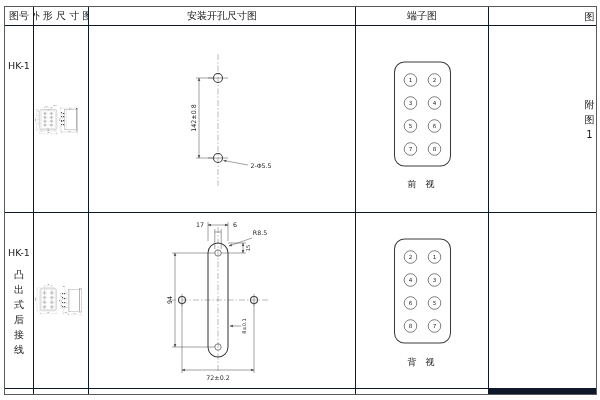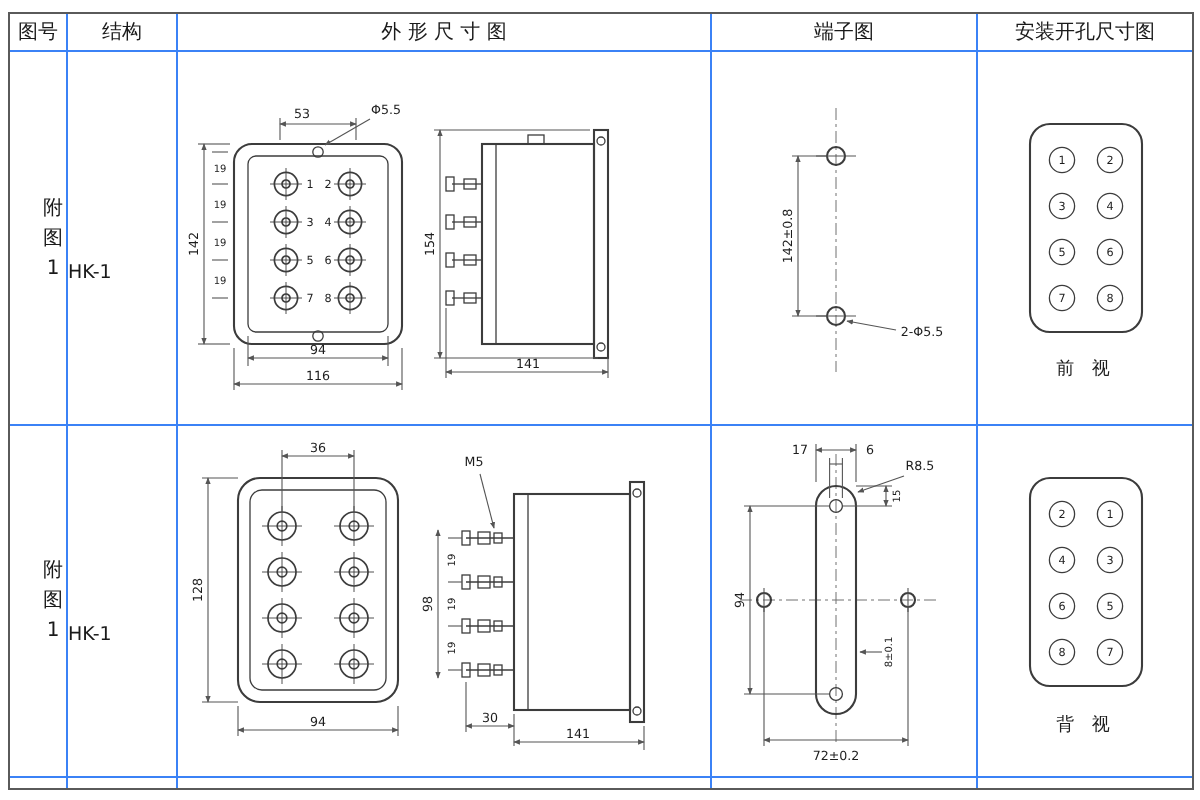--- a/index.html
+++ b/index.html
@@ -1,26 +1,26 @@
 <!DOCTYPE html>
 <html><head>
 <meta charset="utf-8">
 <style>
   html,body{margin:0;padding:0;background:#fff;}
   #stage{position:relative;width:600px;height:400px;background:#fff;
          font-family:"DejaVu Sans","Liberation Sans",sans-serif;overflow:hidden;}
   .tbl{position:absolute;left:4px;top:6px;width:593px;height:389px;display:grid;
        grid-template-columns:28px 54px 266px 132px 1fr;
        grid-template-rows:18px 186px 175px 1fr;
-       gap:1px;background:#3b82f6;border:1px solid #5a5a5a;box-sizing:border-box;}
+       gap:1px;background:#0f172a;border:1px solid #5a5a5a;box-sizing:border-box;}
   .cell{background:#fff;position:relative;overflow:hidden;}
   .hd{display:flex;align-items:center;justify-content:center;font-size:10px;color:#1a1a1a;white-space:nowrap;}
   .figcell{display:flex;align-items:center;justify-content:flex-end;}
   .vstack{width:13px;text-align:center;word-break:break-all;line-height:1.5;font-size:10px;color:#1a1a1a;}
-  .structcell{display:flex;flex-direction:row;align-items:center;padding-top:34px;box-sizing:border-box;gap:9px;}
+  .structcell{display:flex;flex-direction:column;align-items:center;padding-top:34px;box-sizing:border-box;gap:9px;}
   .model{font-size:9.5px;color:#1a1a1a;}
   svg{position:absolute;left:0;top:0;width:100%;height:100%;}
   .obj{fill:none;stroke:#3c3c3c;stroke-width:1.05;}
   .thin{stroke-width:0.65;}
   .dim{fill:none;stroke:#555;stroke-width:0.55;}
   .cl{fill:none;stroke:#707070;stroke-width:0.5;stroke-dasharray:6 2 1.5 2;}
   text{fill:#1d1d1d;}
   .dt{font-size:6.3px;text-anchor:middle;}
   .ds{font-size:5px;text-anchor:middle;}
   .tn{font-size:5.6px;text-anchor:middle;}
@@ -29,30 +29,27 @@
 </head>
 <body>
 
 <div id="stage">
  <div class="tbl">
 
   <div class="cell hd">
         <span>图号</span>
       </div>
   <div class="cell hd">
-        <span>结构</span>
-      </div>
-  <div class="cell hd">
         <span>外 形 尺 寸 图</span>
       </div>
   <div class="cell hd">
-        <span>端子图</span>
+        <span>安装开孔尺寸图</span>
       </div>
   <div class="cell hd">
-        <span>安装开孔尺寸图</span>
+        <span>端子图</span>
       </div>
 
   <div class="cell figcell">
     <div class="vstack">附图1</div>
   </div>
   <div class="cell structcell">
     <div class="model">HK-1</div>
   </div>
 
   <div class="cell">
@@ -202,20 +199,21 @@
     </g>
     <text class="vw" x="54" y="161">前 视</text>
    </svg>
   </div>
 
   <div class="cell figcell">
     <div class="vstack">附图1</div>
   </div>
   <div class="cell structcell">
     <div class="model">HK-1</div>
+    <div class="vstack">凸出式后接线</div>
   </div>
 
   <div class="cell">
    <svg viewBox="0 0 266 175">
     <defs>
       <marker id="m4" viewBox="0 0 10 10" refX="9" refY="5" markerWidth="6" markerHeight="6" orient="auto-start-reverse">
               <path d="M0 1L10 5L0 9z" fill="#555"></path>
             </marker>
       <g id="sc2" stroke="#3c3c3c" stroke-width="0.85" fill="none">
         <circle r="7"></circle>

